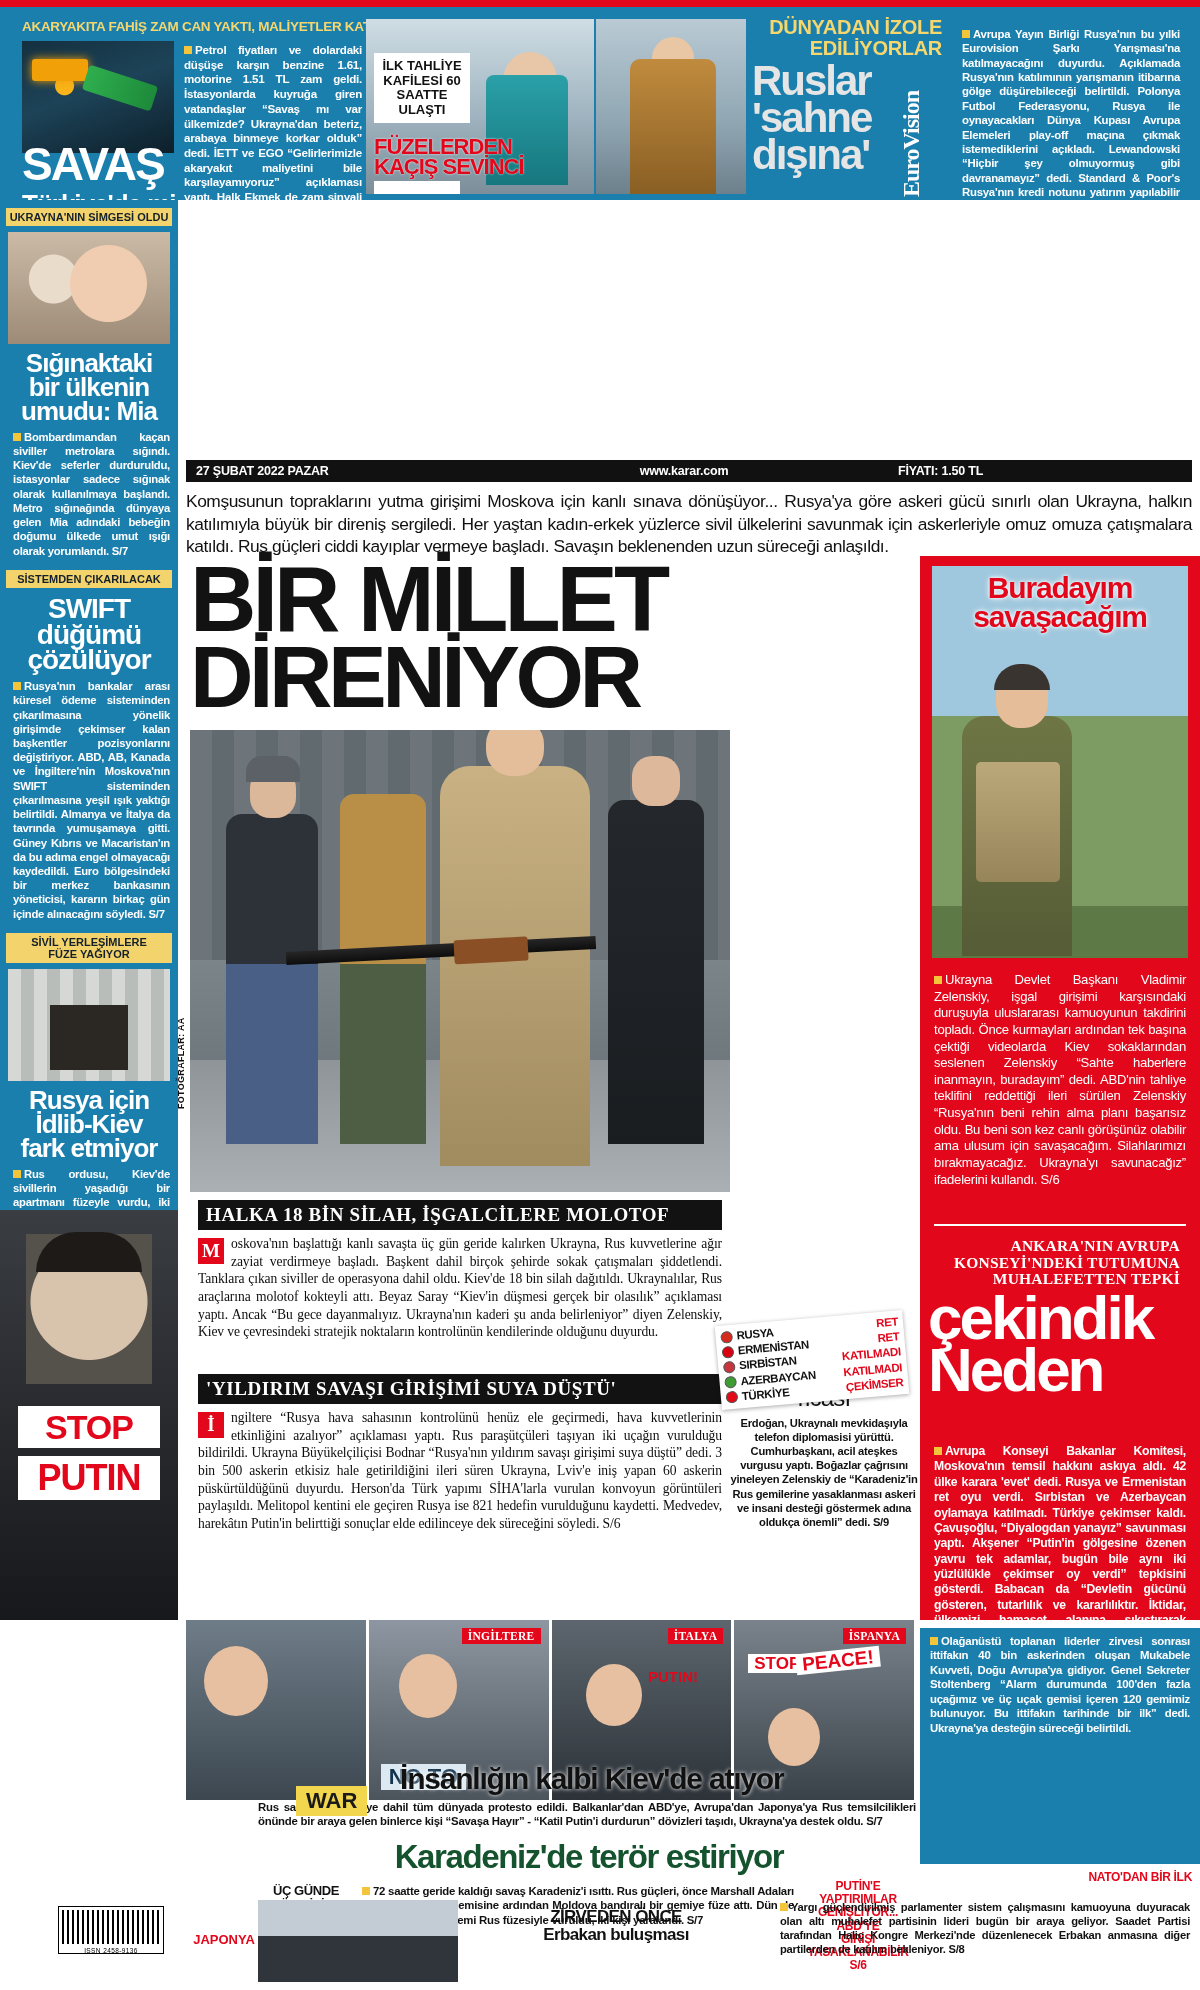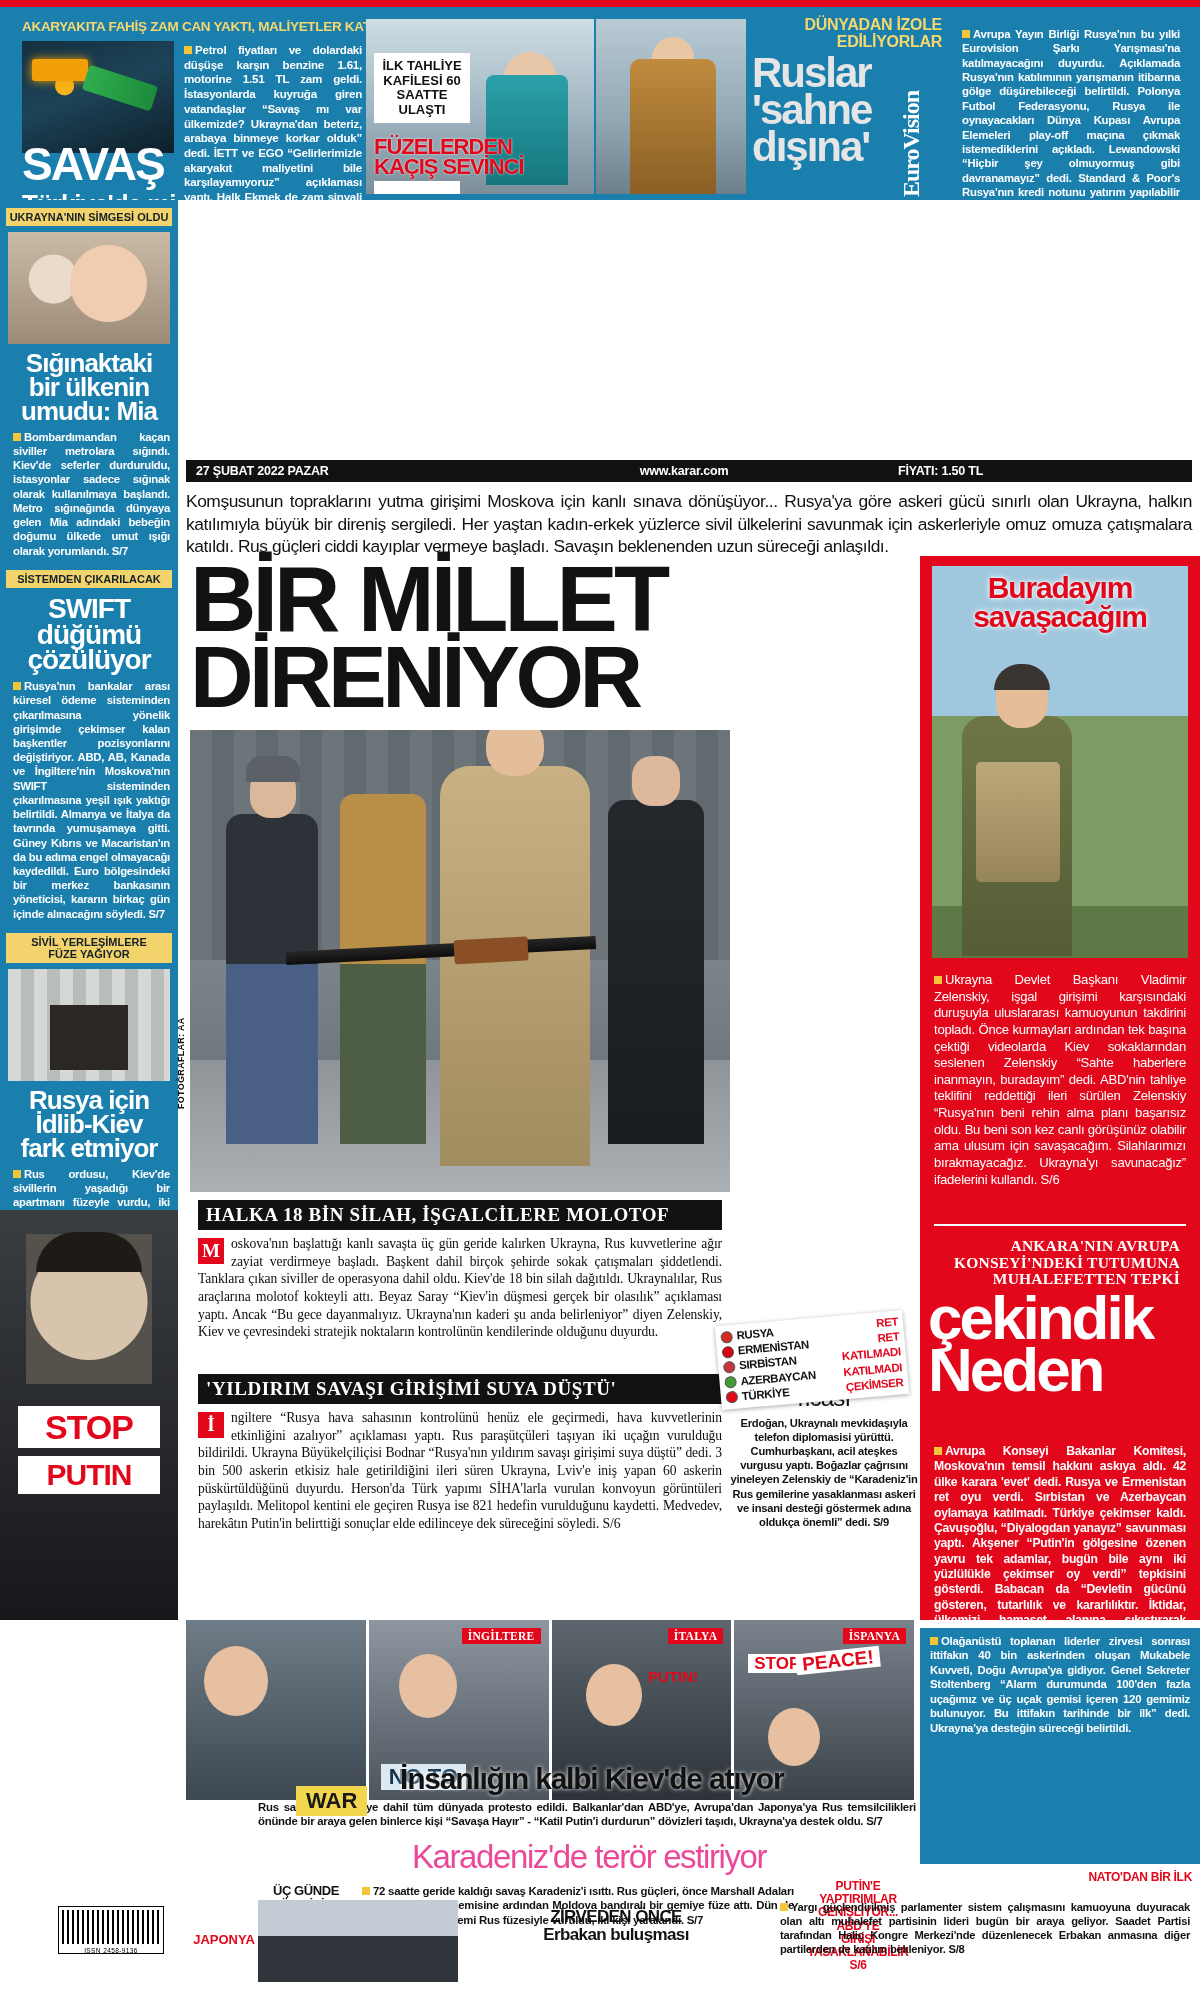--- a/index.html
+++ b/index.html
@@ -85,21 +85,21 @@
     background:linear-gradient(180deg,#c08b3e,#8a5f24); border-radius:10px 10px 0 0;
   }
   .promo-evac2:before{
     content:""; position:absolute; left:56px; top:18px; width:42px; height:42px;
     background:#e9c6a4; border-radius:50%;
   }
 
   
   .ruslar { position:absolute; left:752px; top:10px; width:190px; }
   .ruslar-kicker{
-    color:#f5d76e; font-weight:bold; font-size:16px; line-height:1.05;
+    color:#f5d76e; font-weight:bold; font-size:20px; line-height:1.05;
     text-align:right; letter-spacing:-0.3px;
   }
   .ruslar-head{
     color:#e5e5e5; font-weight:bold; font-size:42px; line-height:0.88;
     letter-spacing:-2px; margin-top:4px;
   }
   .eurovision{
     position:absolute; left:898px; top:14px; width:60px; height:176px;
     color:#fff; font-weight:bold; font-size:24px;
     writing-mode:vertical-rl; transform:rotate(180deg);
@@ -140,21 +140,21 @@
   }
   
   .putin-poster{ position:absolute; left:0; top:1210px; width:178px; height:410px; overflow:hidden;
     background:linear-gradient(180deg,#3a3d42,#17181b); }
   .pp-face{ position:absolute; left:26px; top:24px; width:126px; height:150px;
     background:radial-gradient(circle at 50% 45%, #d8c3ad 0 58px, transparent 59px), #55514b; }
   .pp-hair{ position:absolute; left:36px; top:22px; width:106px; height:40px; background:#1d1a17; border-radius:40px 40px 0 0;}
   .pp-stop{ position:absolute; left:18px; top:196px; width:142px; background:#fff; color:#e2071b;
     font-weight:bold; font-size:34px; text-align:center; line-height:1.0; padding:4px 0; letter-spacing:-1px;}
   .pp-putin{ position:absolute; left:18px; top:246px; width:142px; background:#fff; color:#e2071b;
-    font-weight:bold; font-size:30px; text-align:center; line-height:1.0; padding:4px 0; letter-spacing:-1px;}
+    font-weight:bold; font-size:36px; text-align:center; line-height:1.0; padding:4px 0; letter-spacing:-1px;}
 
   
   .masthead { position:absolute; left:178px; top:200px; width:1022px; height:160px; background:#fff; }
   .karar-logo{
     position:absolute; left:30px; top:16px; color:#e2071b; font-weight:bold;
     font-size:128px; line-height:1; letter-spacing:-6px;
     font-family:"Liberation Sans", sans-serif;
   }
   .mirac{
     position:absolute; right:150px; top:18px; width:200px; text-align:left;
@@ -325,21 +325,21 @@
 
   .insan-head{ position:absolute; left:400px; top:1762px; width:516px;
     color:#111; font-weight:bold; font-size:30px; letter-spacing:-1.2px;
     text-shadow:0 0 4px #fff; }
   .insan-body{ position:absolute; left:258px; top:1800px; width:658px;
     color:#111; font-size:11.4px; line-height:1.27; font-weight:bold; text-align:justify;
     letter-spacing:-0.25px; }
 
   
   .karad-head{ position:absolute; left:262px; top:1838px; width:654px;
-    color:#ec4899; font-weight:normal; font-size:33px; letter-spacing:-1.4px; text-align:center; }
+    color:#14532d; font-weight:bold; font-size:33px; letter-spacing:-1.4px; text-align:center; }
   .karad-kicker{ position:absolute; left:258px; top:1884px; width:96px; color:#111;
     font-weight:bold; font-size:13px; line-height:1.06; text-align:center; letter-spacing:-0.4px;}
   .karad-body{ position:absolute; left:362px; top:1884px; width:432px;
     color:#111; font-size:11.4px; line-height:1.27; font-weight:bold; text-align:justify; letter-spacing:-0.25px;}
   .putin-box{ position:absolute; left:800px; top:1880px; width:116px; color:#e2071b;
     font-weight:bold; font-size:12px; line-height:1.1; letter-spacing:-0.3px; text-align:center;}
 
   
   .barcode{ position:absolute; left:58px; top:1906px; width:106px; height:48px; background:#fff;
     border:1px solid #000; }

